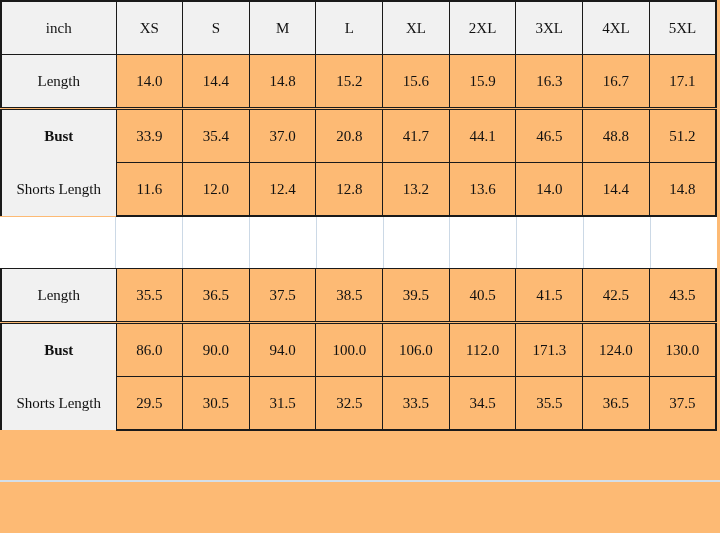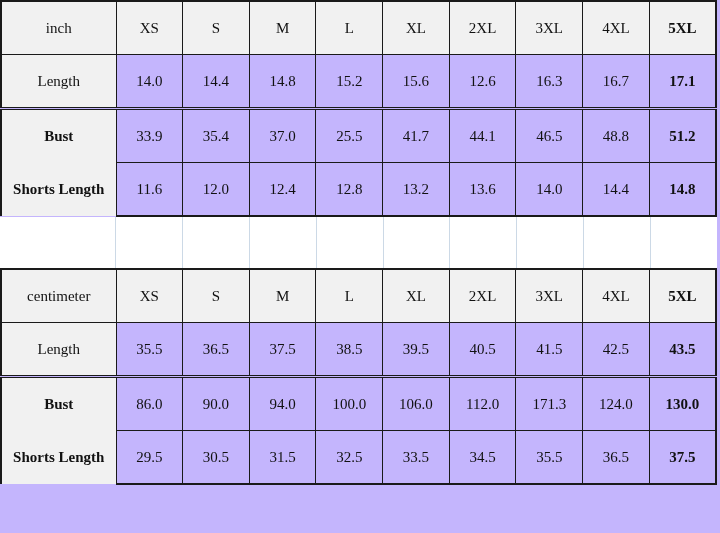--- a/index.html
+++ b/index.html
@@ -3,41 +3,41 @@
 <meta charset="utf-8">
 <style>
   :root{
     --border:#1a1a1a;
     --header-bg:#f1f1f1;
     --faint:#ccd9e6;
     --text:#111111;
   }
   html,body{margin:0;padding:0;background:#ffffff;}
   .page{
-    width:720px;height:533px;background:#c4b5fd;overflow:hidden;
+    width:720px;height:533px;background:#fdba74;overflow:hidden;
     font-family:"Liberation Serif","DejaVu Serif",serif;color:var(--text);
     box-sizing:border-box;
   }
   table.size-table{
     border-collapse:collapse;table-layout:fixed;width:717px;
   }
   col.c-label{width:115px;}
   .size-table td{
     border:1px solid var(--border);
     text-align:center;vertical-align:middle;
     font-size:15px;height:52px;padding:0;overflow:hidden;
   }
   tr.header-row td{background:var(--header-bg);}
   td.label{background:var(--header-bg);}
   tr.header-row td{border-top-width:2px;}
   .size-table td:first-child{border-left-width:2px;}
-  .size-table td:last-child{border-right-width:2px;font-weight:bold;}
+  .size-table td:last-child{border-right-width:2px;}
   tr.r-length td{border-bottom:3px double var(--border);}
   tr.r-bust td.label{border-bottom:none;font-weight:bold;}
-  tr.r-shorts td.label{border-top:none;border-bottom:none;font-weight:bold;}
+  tr.r-shorts td.label{border-top:none;border-bottom:none;}
   tr.r-shorts td.val{border-bottom-width:2px;}
   .gap-row{
     width:717px;height:51px;display:flex;background:#ffffff;
   }
   .gap-row .g-label{width:115px;flex:0 0 115px;}
   .gap-row .g-cell{flex:1;border-left:1px solid var(--faint);}
   .footer-note{
     width:720px;height:51px;box-sizing:border-box;
     display:flex;flex-direction:column;justify-content:center;align-items:center;
     font-size:15.5px;line-height:1.5;text-align:center;
@@ -75,31 +75,31 @@
         <td>4XL</td>
         <td>5XL</td>
       </tr>
       <tr class="r-length">
         <td class="label">Length</td>
         <td class="val">14.0</td>
         <td class="val">14.4</td>
         <td class="val">14.8</td>
         <td class="val">15.2</td>
         <td class="val">15.6</td>
-        <td class="val">12.6</td>
+        <td class="val">15.9</td>
         <td class="val">16.3</td>
         <td class="val">16.7</td>
         <td class="val">17.1</td>
       </tr>
       <tr class="r-bust">
         <td class="label">Bust</td>
         <td class="val">33.9</td>
         <td class="val">35.4</td>
         <td class="val">37.0</td>
-        <td class="val">25.5</td>
+        <td class="val">20.8</td>
         <td class="val">41.7</td>
         <td class="val">44.1</td>
         <td class="val">46.5</td>
         <td class="val">48.8</td>
         <td class="val">51.2</td>
       </tr>
       <tr class="r-shorts">
         <td class="label">Shorts Length</td>
         <td class="val">11.6</td>
         <td class="val">12.0</td>
@@ -134,32 +134,20 @@
         <col>
         <col>
         <col>
         <col>
         <col>
         <col>
         <col>
         <col>
       </colgroup>
     <tbody>
-      <tr class="header-row">
-        <td class="label">centimeter</td>
-        <td>XS</td>
-        <td>S</td>
-        <td>M</td>
-        <td>L</td>
-        <td>XL</td>
-        <td>2XL</td>
-        <td>3XL</td>
-        <td>4XL</td>
-        <td>5XL</td>
-      </tr>
       <tr class="r-length">
         <td class="label">Length</td>
         <td class="val">35.5</td>
         <td class="val">36.5</td>
         <td class="val">37.5</td>
         <td class="val">38.5</td>
         <td class="val">39.5</td>
         <td class="val">40.5</td>
         <td class="val">41.5</td>
         <td class="val">42.5</td>

